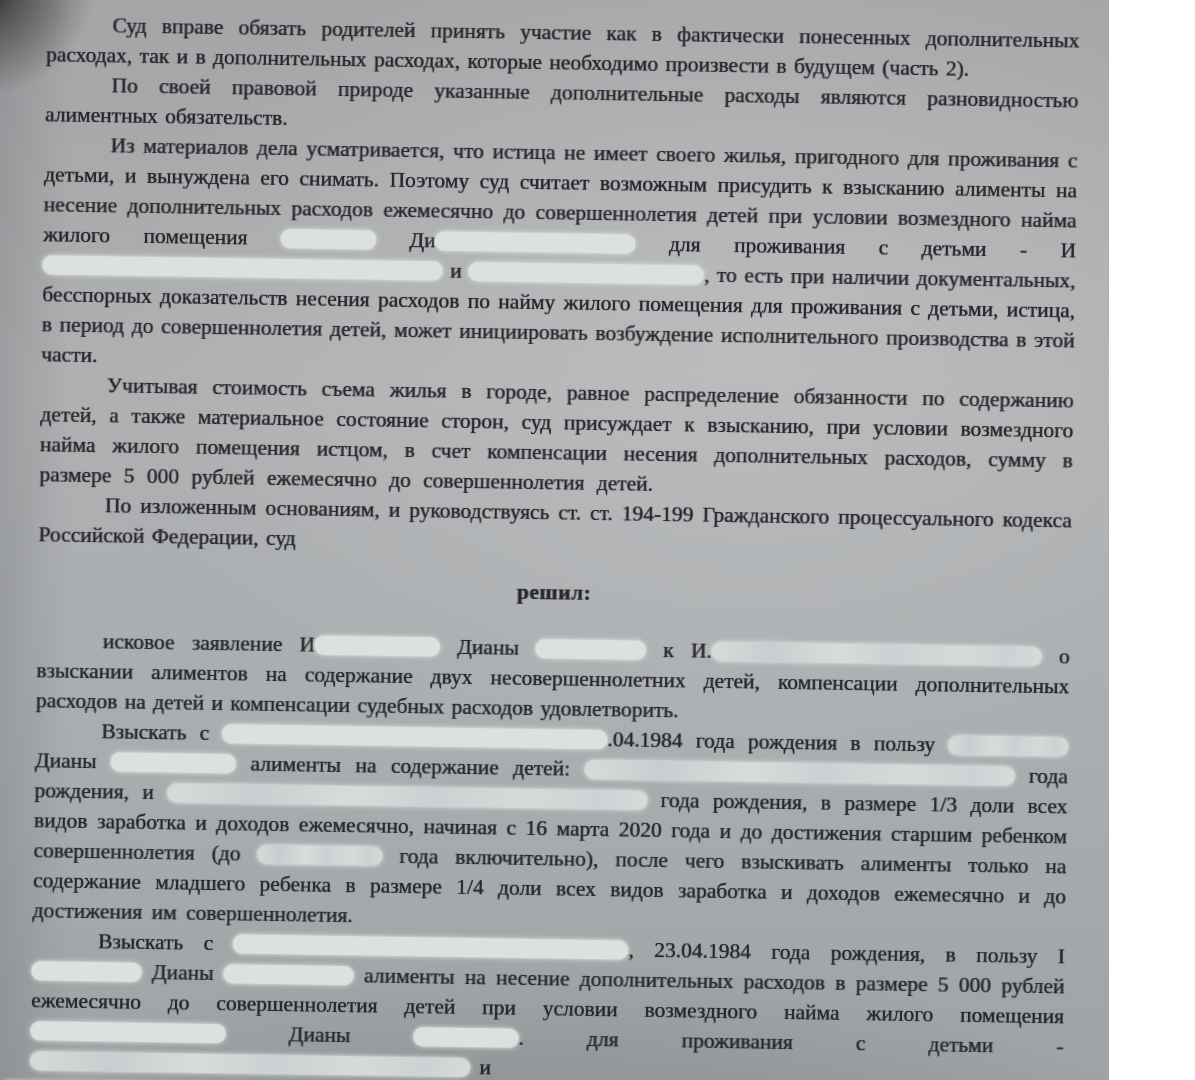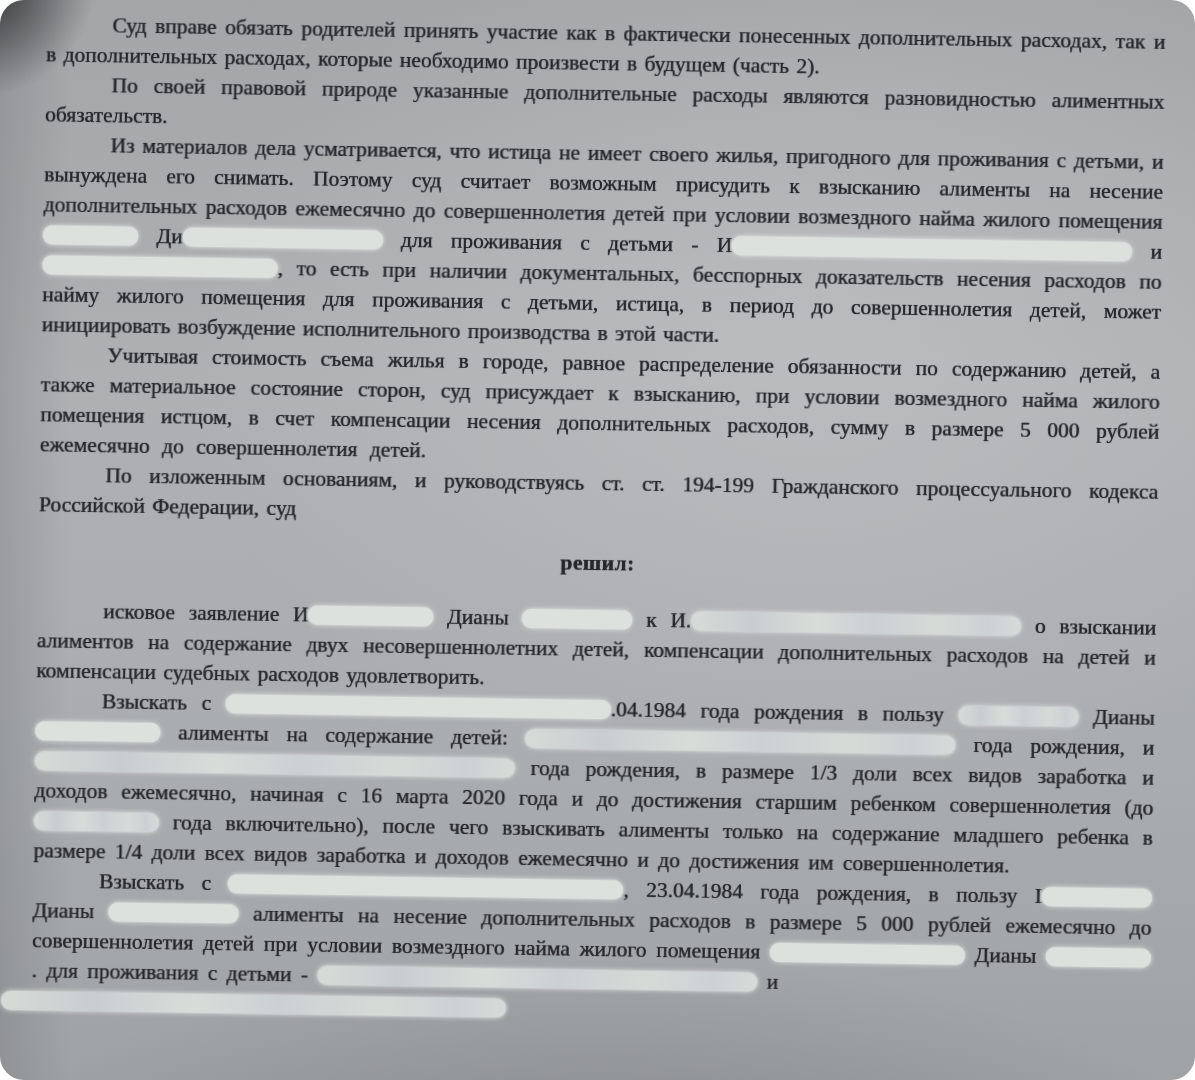--- a/index.html
+++ b/index.html
@@ -1,28 +1,27 @@
 <!DOCTYPE html>
 <html><head>
 <meta charset="utf-8">
 <style>
   html, body { margin: 0; padding: 0; }
 
   .page {
     position: relative;
-    width: 1195px;
+    width: 1109px;
     height: 1080px;
     overflow: hidden;
     background:
       radial-gradient(circle at -15px -15px, rgba(18,19,21,0.95) 0px, rgba(24,25,27,0.55) 34px, rgba(30,31,33,0.0) 110px),
       linear-gradient(90deg, rgba(58,60,64,0.16) 0px, rgba(58,60,64,0.0) 70px),
       radial-gradient(ellipse 900px 650px at 68% 32%, rgba(196,198,200,0.55) 0%, rgba(196,198,200,0.0) 70%),
       radial-gradient(ellipse 1100px 420px at 50% 112%, rgba(62,64,66,0.28) 0%, rgba(62,64,66,0.0) 60%),
       linear-gradient(180deg, #a3a5a7 0%, #aeb0b2 35%, #aaadaf 70%, #a0a3a5 100%);
-    border-radius: 24px;
   }
 
   .sheet {
     position: absolute;
     inset: 0;
     box-sizing: border-box;
     padding: 10px 30px 0 46px;
     transform: rotate(0.9deg);
     transform-origin: 90px 50px;
     font-family: "Liberation Serif", "DejaVu Serif", serif;

